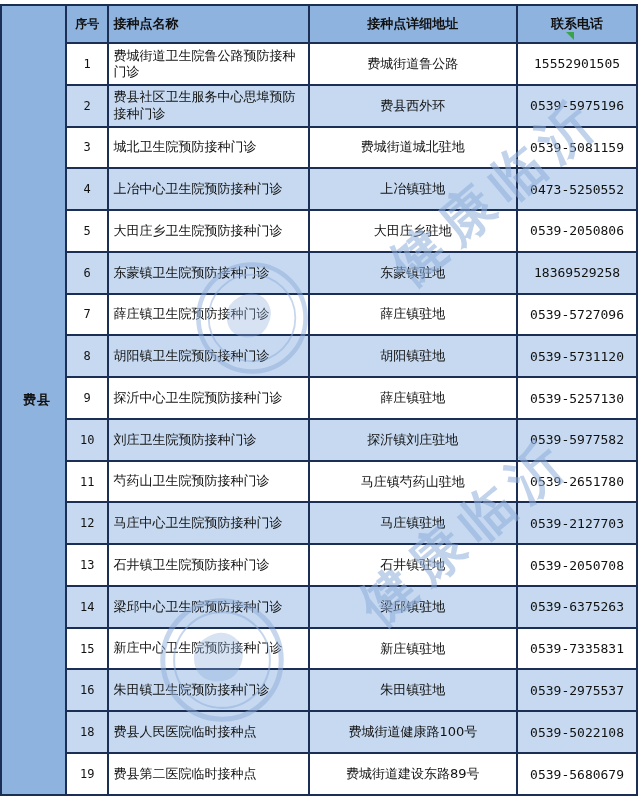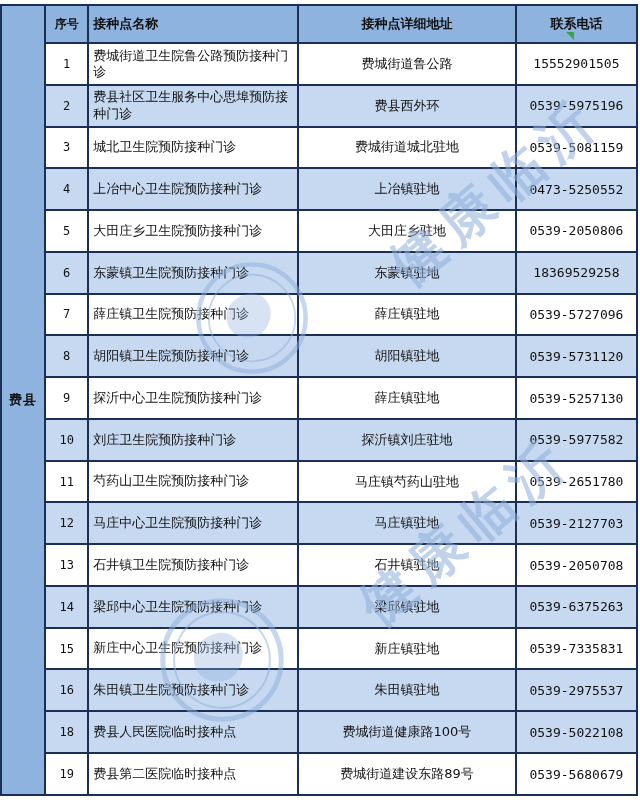--- a/index.html
+++ b/index.html
@@ -14,22 +14,23 @@
     position:absolute;left:0;top:4px;
     width:638px;height:792px;
     display:flex;
   }
   
   .band{
     width:42px;
     background:var(--hdr-bg);
     border:2px solid var(--border);
     border-right:none;
-    display:flex;align-items:center;justify-content:center;
+    display:flex;align-items:center;justify-content:flex-start;
     flex:0 0 auto;
+    padding-left:21px;
   }
   .band-label{
     font-size:13px;font-weight:bold;color:#111;
     letter-spacing:1px;
   }
   
   table{
     border-collapse:collapse;
     table-layout:fixed;
     flex:1 1 auto;

